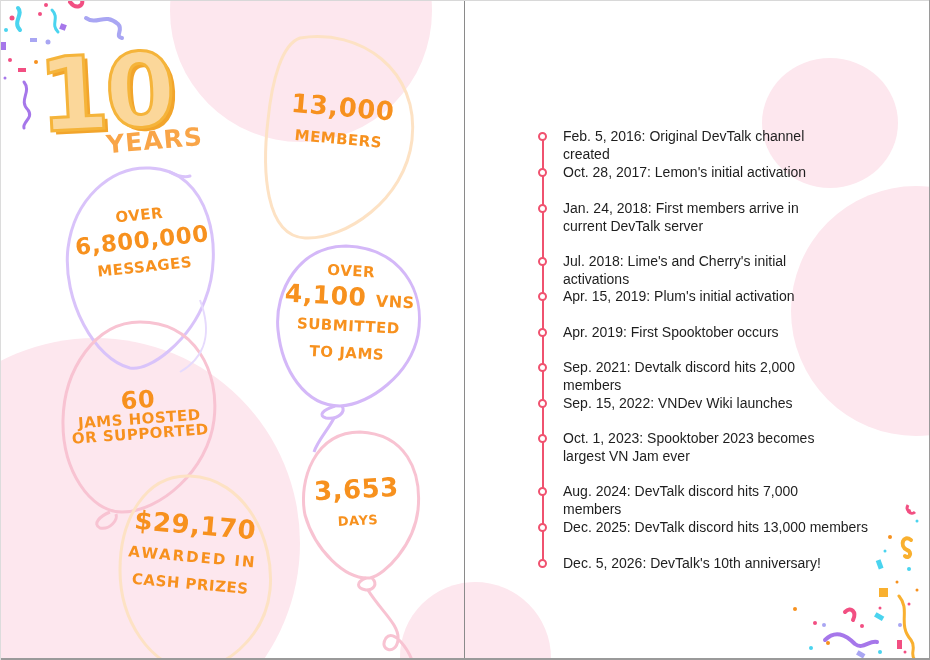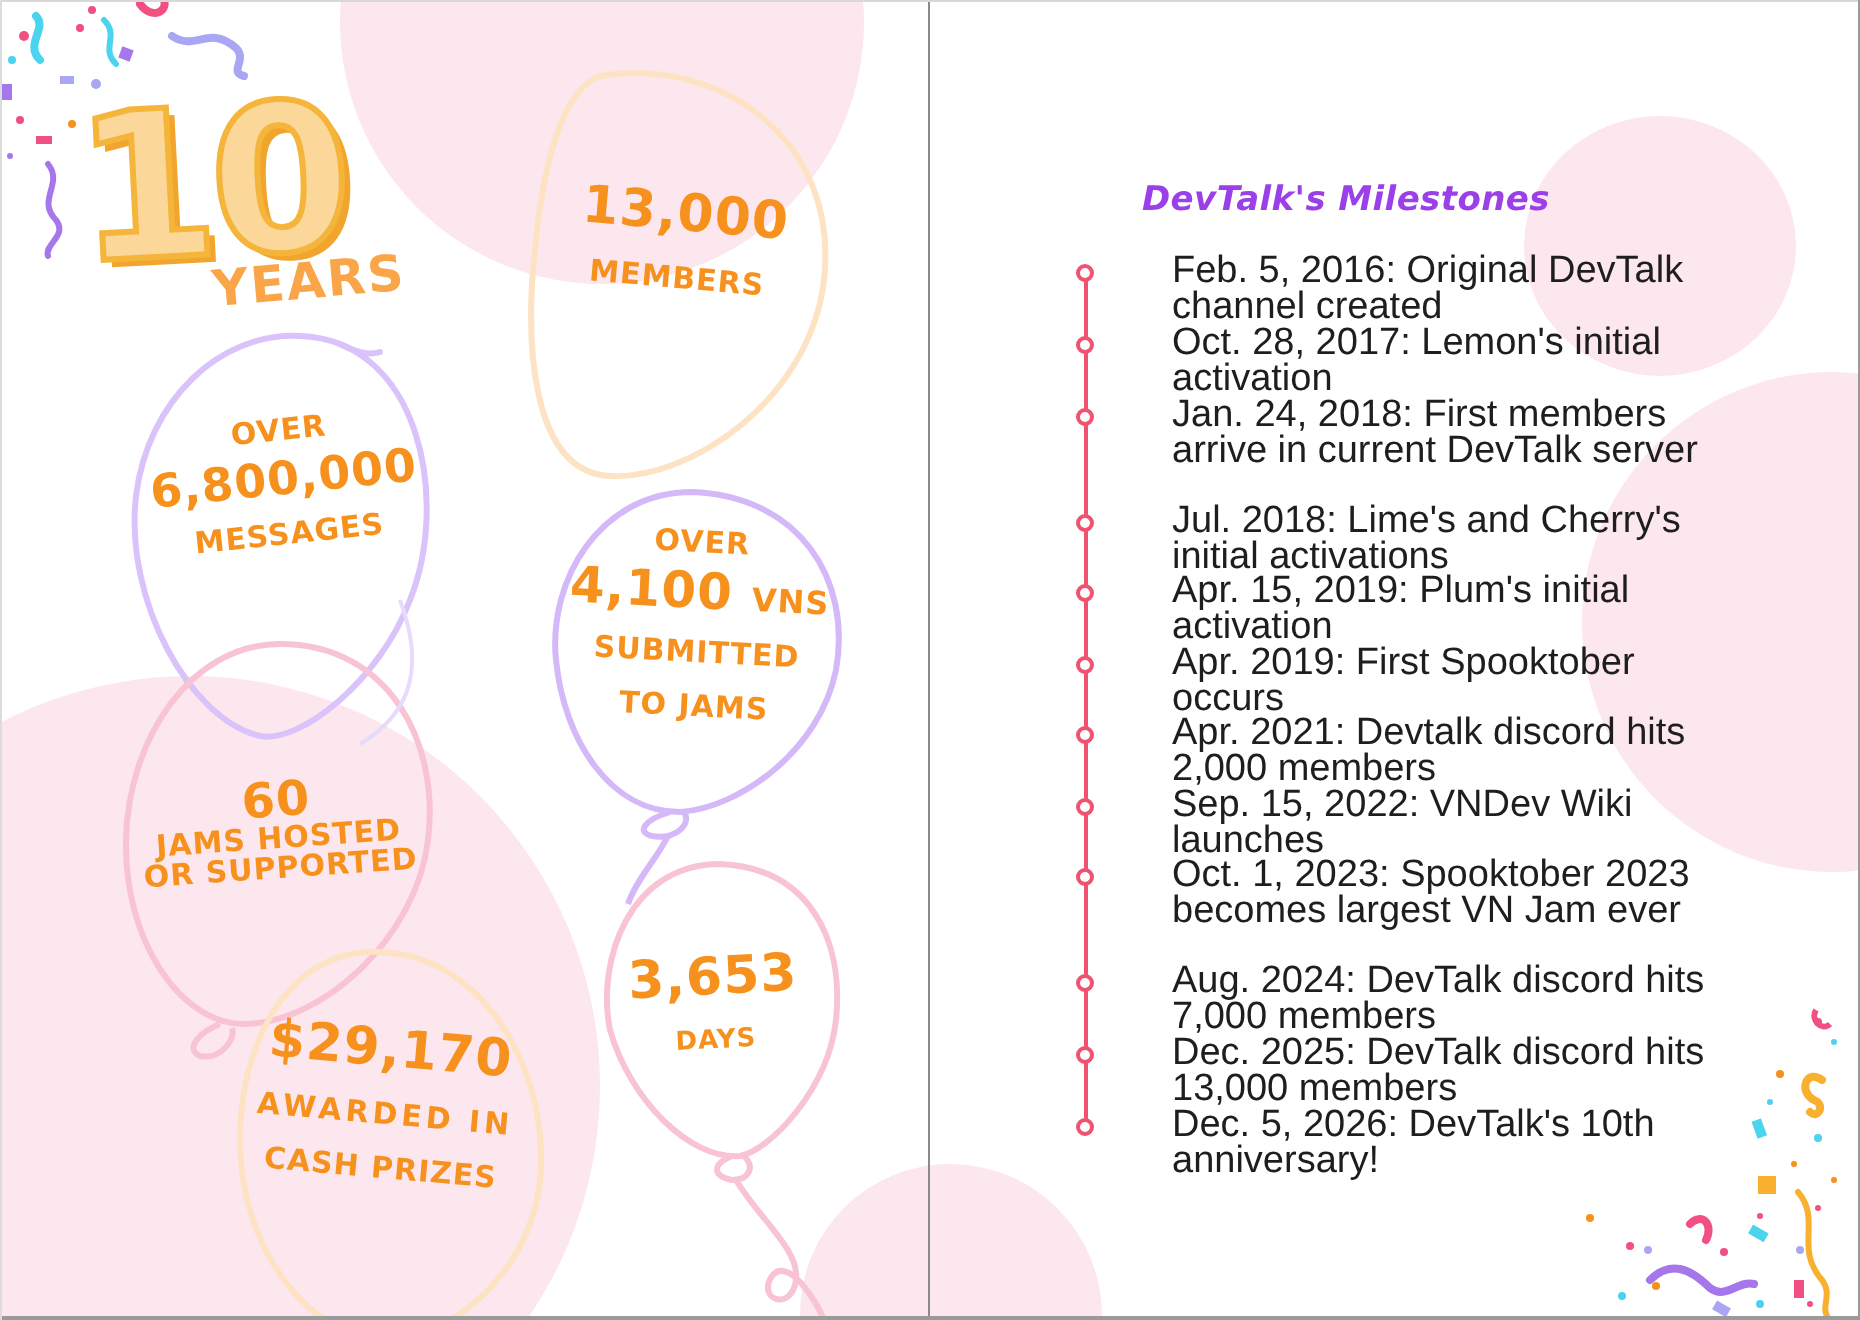--- a/index.html
+++ b/index.html
@@ -27,21 +27,21 @@
     .ten { position: absolute; left: 38px; top: 42px; z-index: 6; }
     .ten-digits { font-family: "DejaVu Sans", sans-serif; font-weight: bold; font-size: 102px; line-height: 1; color: #fbd79a; -webkit-text-stroke: 3px #f5b43a; letter-spacing: -4px; transform: rotate(-3deg); display: block; text-shadow: 4px 4px 0 #f2a52c; }
     .years { position: absolute; left: 106px; top: 126px; font-family: "DejaVu Sans", sans-serif; font-weight: bold; font-size: 25px; color: #f9a548; transform: rotate(-5deg); letter-spacing: 1px; z-index: 6; }
 
     .milestones-title { position: absolute; left: 106px; top: 90px; font-family: "DejaVu Sans", sans-serif; font-weight: bold; font-size: 17px; color: #9b3fe8; font-style: italic; letter-spacing: 0.2px; z-index: 5; }
 
     .timeline { position: absolute; left: 0; top: 0; z-index: 5; }
     .tl-line { position: absolute; left: 77px; top: 136px; width: 2px; height: 428px; background: #f0526f; }
     .tl-item { position: absolute; left: 0; width: 420px; }
     .tl-dot { position: absolute; left: 73px; width: 9px; height: 9px; border: 2px solid #f0526f; border-radius: 50%; background: #fff; }
-    .tl-text { position: absolute; left: 121px; width: 290px; font-family: "Liberation Sans", sans-serif; font-size: 19px; line-height: 18px; color: #1e1e1e; }
+    .tl-text { position: absolute; left: 98px; width: 290px; font-family: "Liberation Sans", sans-serif; font-size: 14px; line-height: 18px; color: #1e1e1e; }
   </style>
 </head>
 <body>
 
 <div class="spread">
 
   <div class="page page-left">
     <div class="blob" style="left:170px; top:-120px; width:262px; height:262px;"></div>
     <div class="blob" style="left:-110px; top:338px; width:410px; height:410px;"></div>
     <div class="blob" style="left:400px; top:582px; width:150px; height:150px;"></div>
@@ -161,21 +161,20 @@
       <circle cx="350" cy="623" r="2" fill="#f24f82"></circle>
       <circle cx="359" cy="625" r="2" fill="#a9a6f3"></circle>
       <circle cx="397" cy="626" r="2" fill="#f24f82"></circle>
       <circle cx="435" cy="625" r="2" fill="#a9a6f3"></circle>
       <circle cx="363" cy="643" r="2" fill="#f7911e"></circle>
       <circle cx="346" cy="648" r="2" fill="#4ad4ef"></circle>
       <circle cx="415" cy="652" r="2" fill="#4ad4ef"></circle>
       <circle cx="440" cy="652" r="1.5" fill="#f24f82"></circle>
     </svg>
 
-    <div class="milestones-title">DevTalk's Milestones</div>
 
     <div class="timeline">
       <div class="tl-line"></div>
 
       <div class="tl-item" style="top:127px;">
         <span class="tl-dot" style="top:5px;"></span>
         <span class="tl-text">Feb. 5, 2016:  Original DevTalk channel created</span>
       </div>
       <div class="tl-item" style="top:163px;">
         <span class="tl-dot" style="top:5px;"></span>
@@ -192,21 +191,21 @@
       <div class="tl-item" style="top:287px;">
         <span class="tl-dot" style="top:5px;"></span>
         <span class="tl-text">Apr. 15, 2019: Plum's initial activation</span>
       </div>
       <div class="tl-item" style="top:323px;">
         <span class="tl-dot" style="top:5px;"></span>
         <span class="tl-text">Apr. 2019: First Spooktober occurs</span>
       </div>
       <div class="tl-item" style="top:358px;">
         <span class="tl-dot" style="top:5px;"></span>
-        <span class="tl-text">Apr. 2021: Devtalk discord hits 2,000 members</span>
+        <span class="tl-text">Sep. 2021: Devtalk discord hits 2,000 members</span>
       </div>
       <div class="tl-item" style="top:394px;">
         <span class="tl-dot" style="top:5px;"></span>
         <span class="tl-text">Sep. 15, 2022: VNDev Wiki launches</span>
       </div>
       <div class="tl-item" style="top:429px;">
         <span class="tl-dot" style="top:5px;"></span>
         <span class="tl-text" style="width:280px;">Oct. 1, 2023: Spooktober 2023 becomes largest VN Jam ever</span>
       </div>
       <div class="tl-item" style="top:482px;">

